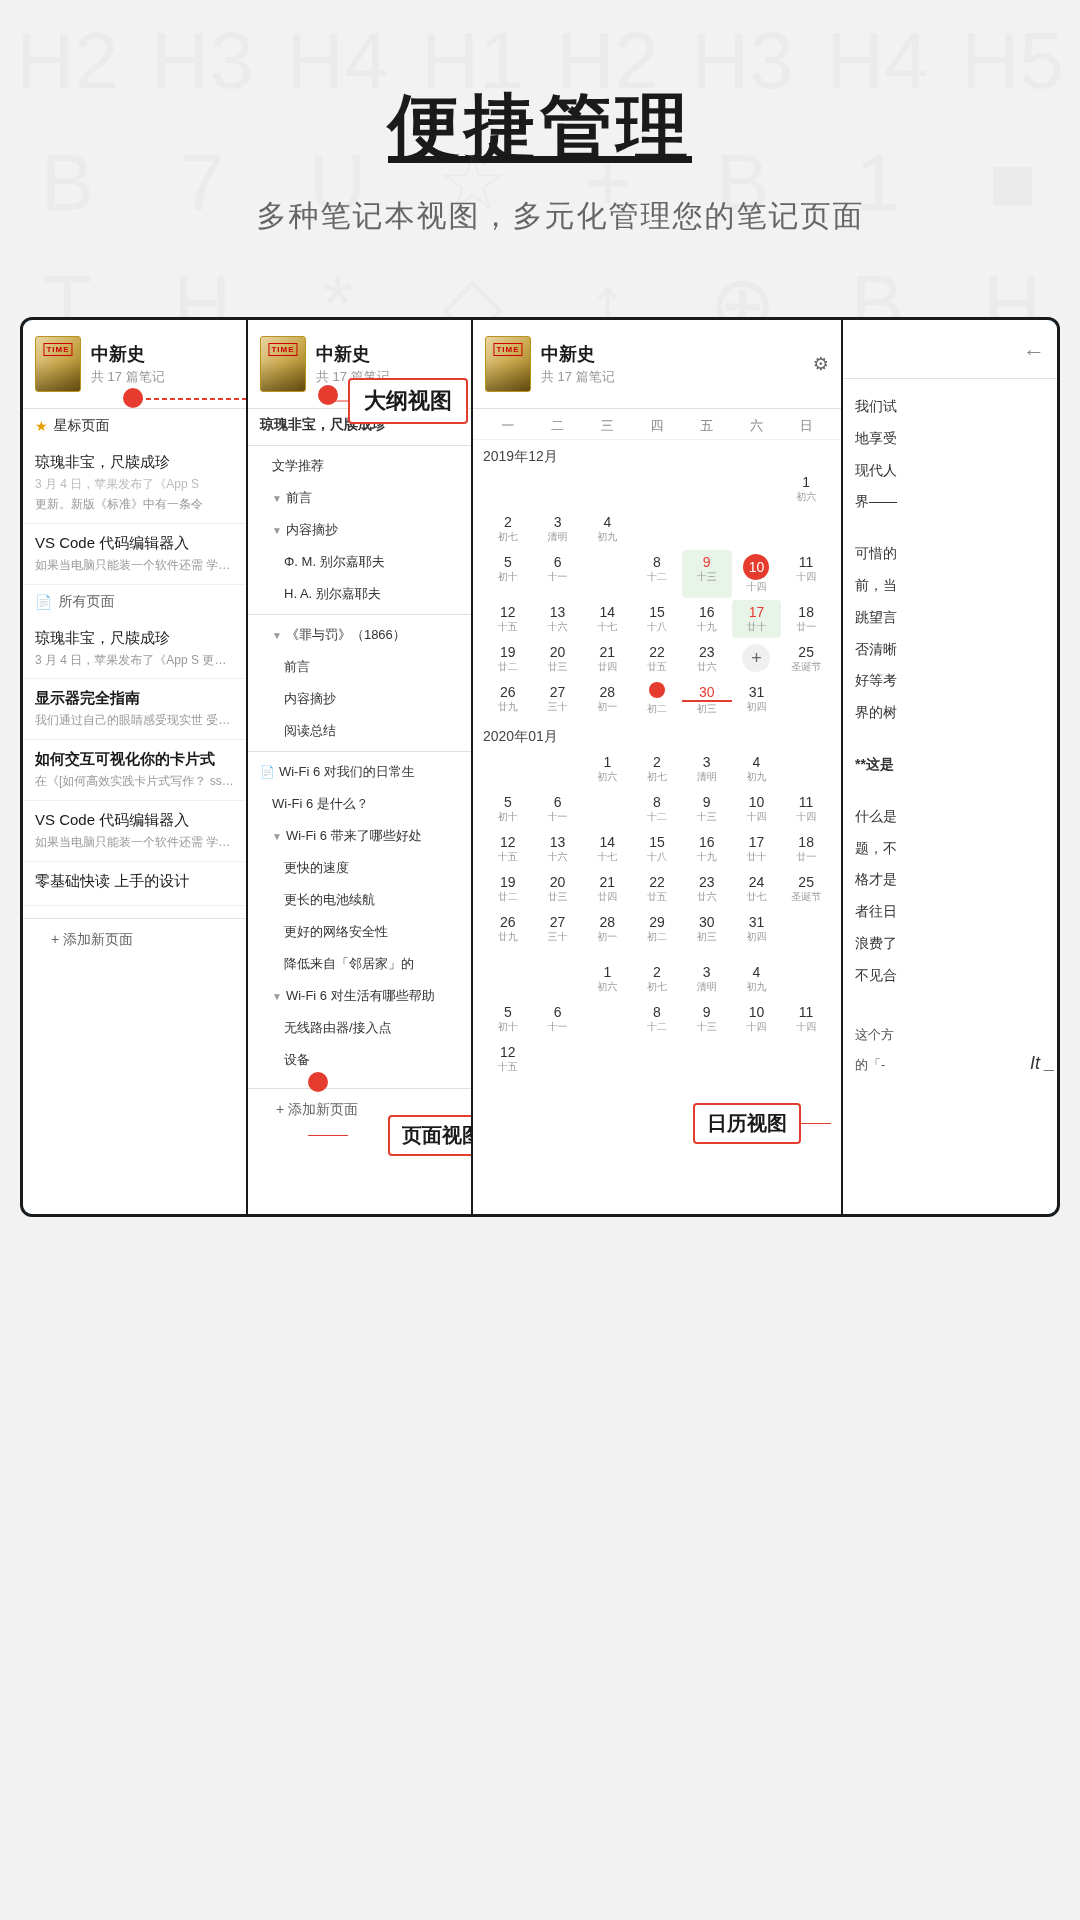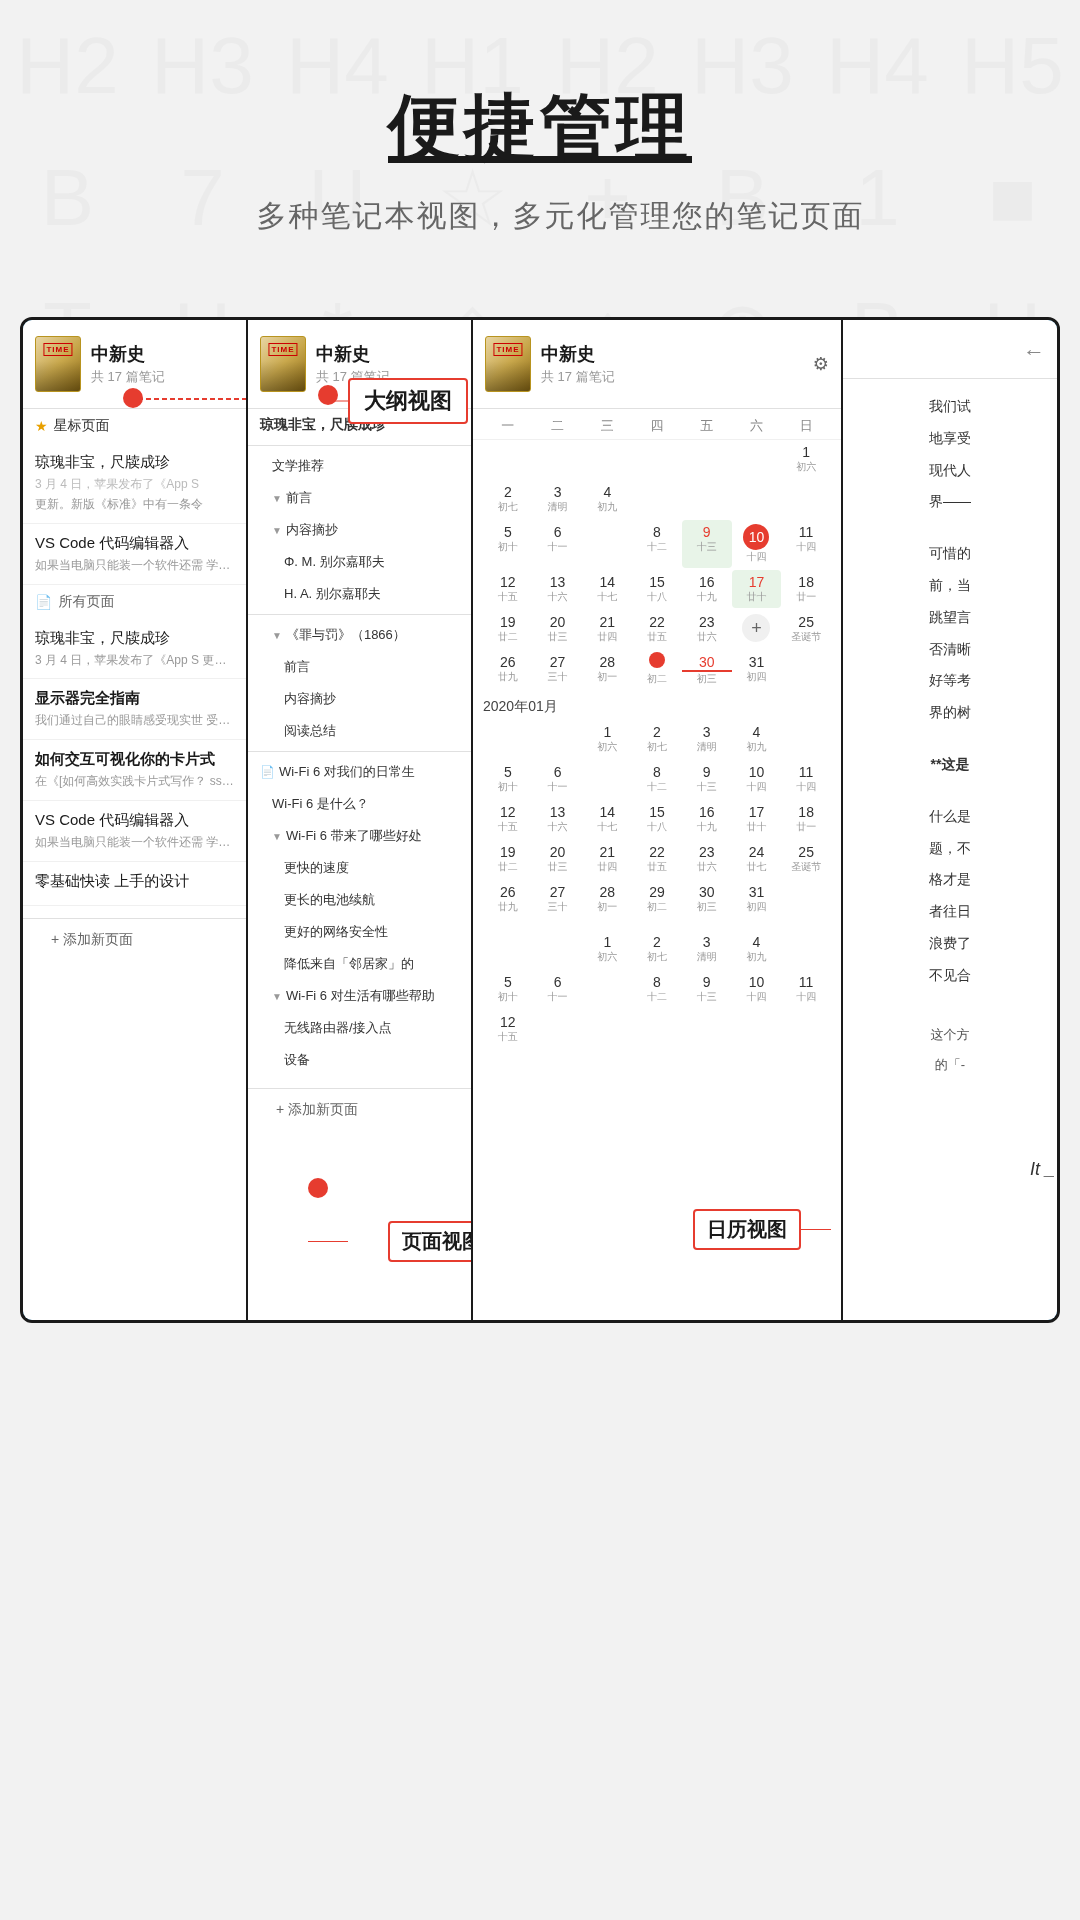--- a/index.html
+++ b/index.html
@@ -54,21 +54,21 @@
       padding-left: 41px;
     }
 
     
     .demo-container {
       margin: 40px 20px 0 20px;
       border: 3px solid #1a1a1a;
       border-radius: 12px;
       overflow: hidden;
       display: flex;
-      height: 1006px;
+      height: 900px;
       background: #0369a1;
       position: relative;
     }
 
     
     .panel-list {
       width: 225px;
       border-right: 2px solid #1a1a1a;
       background: #fff;
       flex-shrink: 0;
@@ -317,21 +317,20 @@
     
     .article-content {
       padding: 16px 12px;
       font-size: 14px;
       color: #333;
       line-height: 1.7;
     }
     .article-line {
       margin-bottom: 8px;
       overflow: hidden;
-      text-align: center;
     }
 
     .outline-section-divider {
       height: 1px;
       background: #e0e0e0;
       margin: 4px 0;
     }
   </style>
 </head>
 <body>
@@ -613,20 +612,21 @@
       <div class="cal-weekdays">
         <div class="cal-weekday">一</div>
         <div class="cal-weekday">二</div>
         <div class="cal-weekday">三</div>
         <div class="cal-weekday">四</div>
         <div class="cal-weekday">五</div>
         <div class="cal-weekday">六</div>
         <div class="cal-weekday">日</div>
       </div>
 
+      <div class="cal-month-label">2019年12月</div>
 
       <div class="cal-grid">
 
         <div class="cal-cell"></div>
         <div class="cal-cell"></div>
         <div class="cal-cell"></div>
         <div class="cal-cell"></div>
         <div class="cal-cell"></div>
         <div class="cal-cell"></div>
         <div class="cal-cell">

